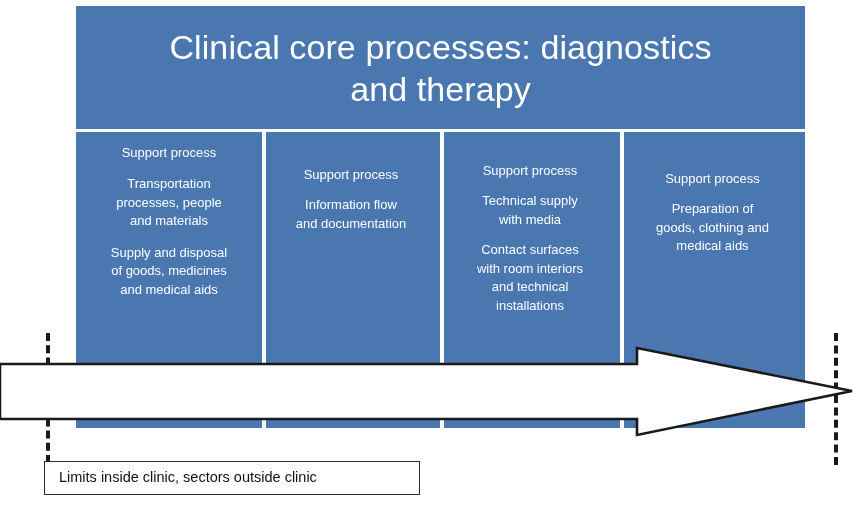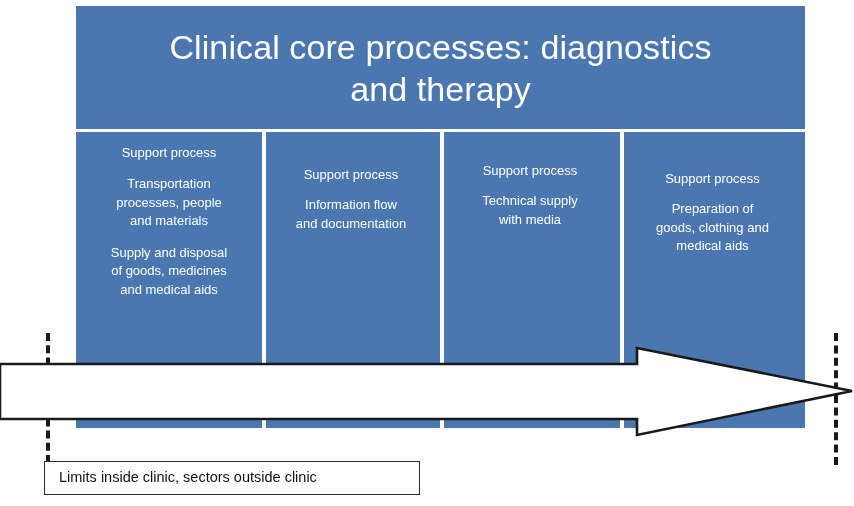--- a/index.html
+++ b/index.html
@@ -182,20 +182,24 @@
     <div class="col col-1">
       <p class="para">Support process</p>
       <p class="para">Information flow
 and documentation</p>
     </div>
 
     <div class="col col-2">
       <p class="para">Support process</p>
       <p class="para">Technical supply
 with media</p>
+      <p class="para">Contact surfaces
+with room interiors
+and technical
+installations</p>
     </div>
 
     <div class="col col-3">
       <p class="para">Support process</p>
       <p class="para">Preparation of
 goods, clothing and
 medical aids</p>
     </div>
 
     <div class="col-divider divider-a"></div>

